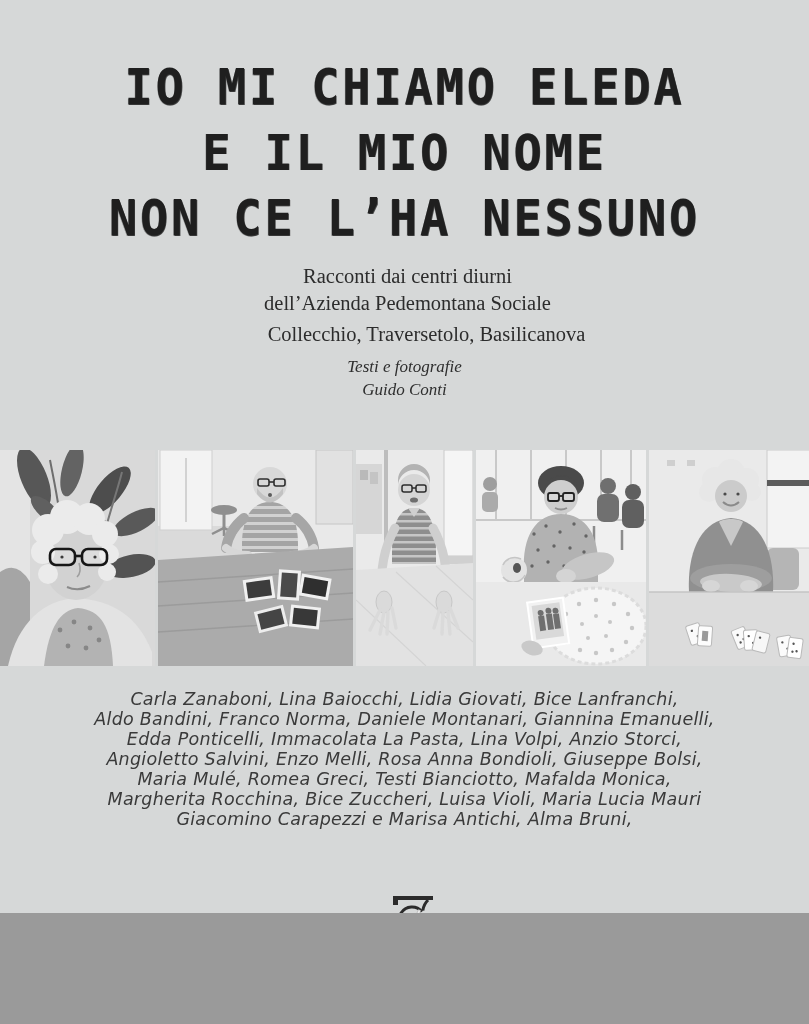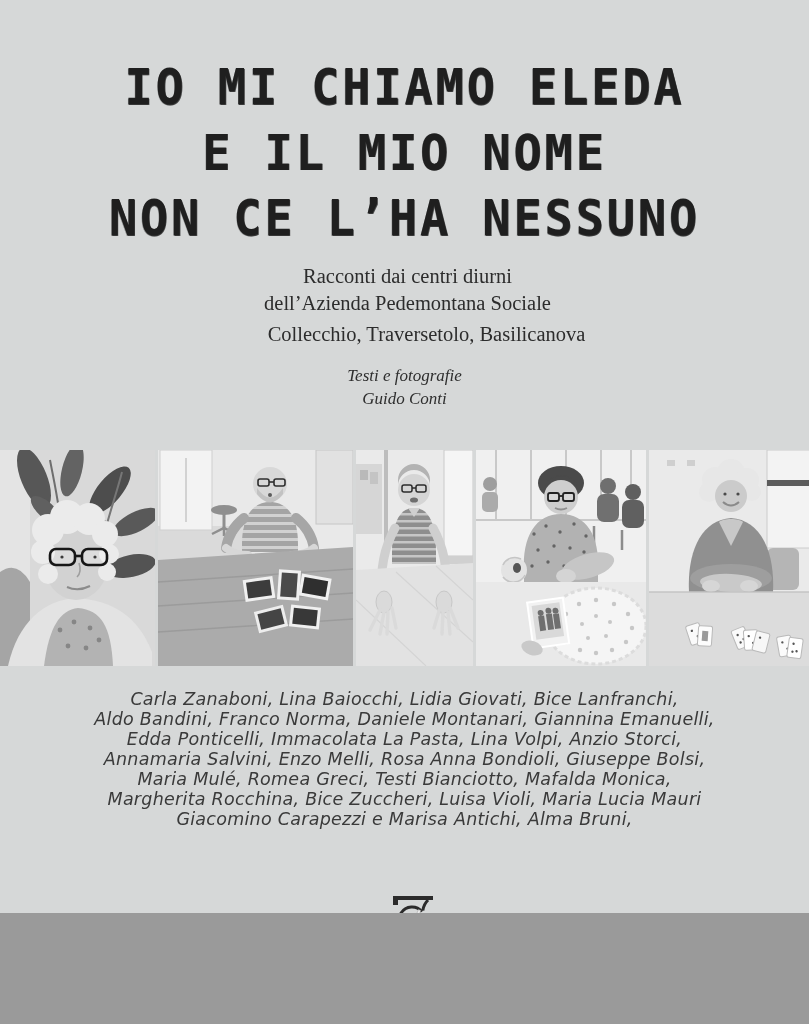--- a/index.html
+++ b/index.html
@@ -40,21 +40,21 @@
     font-family: "Liberation Serif", serif;
     font-size: 20.5px;
     line-height: 27px;
     padding-left: 6px;
   }
   .subtitle-line-3 { margin-top: 4px; margin-left: 38px; }
 
   
   .credits-block {
     position: absolute;
-    top: 364px; left: 0;
+    top: 355px; left: 0;
     width: 100%;
     text-align: center;
     color: #2e2e2e;
     font-family: "Liberation Serif", serif;
     font-style: italic;
     font-size: 17px;
     line-height: 23px;
   }
 
   
@@ -455,21 +455,21 @@
             </g>
         </g>
       </svg>
     </figure>
   </div>
 
   <div class="names-block">
     <div>Carla Zanaboni, Lina Baiocchi, Lidia Giovati, Bice Lanfranchi,</div>
     <div>Aldo Bandini, Franco Norma, Daniele Montanari, Giannina Emanuelli,</div>
     <div>Edda Ponticelli, Immacolata La Pasta, Lina Volpi, Anzio Storci,</div>
-    <div>Annamaria Salvini, Enzo Melli, Rosa Anna Bondioli, Giuseppe Bolsi,</div>
+    <div>Angioletto Salvini, Enzo Melli, Rosa Anna Bondioli, Giuseppe Bolsi,</div>
     <div>Maria Mulé, Romea Greci, Testi Bianciotto, Mafalda Monica,</div>
     <div>Margherita Rocchina, Bice Zuccheri, Luisa Violi, Maria Lucia Mauri</div>
     <div>Giacomino Carapezzi e Marisa Antichi, Alma Bruni,</div>
   </div>
 
   <div class="publisher-block">
     <svg class="publisher-logo" width="58" height="46" viewBox="0 0 58 46">
       <path d="M9,3 H49 V7 H14 V12 H9 Z" fill="#2b2b2b"></path>
       <path d="M44,7 C41,10 39.5,13 38.8,17.5" stroke="#2b2b2b" stroke-width="3" fill="none"></path>
       <path d="M37.96,18.64 A13 13 0 1 0 40.99,26.55" stroke="#2b2b2b" stroke-width="3" fill="none"></path>

